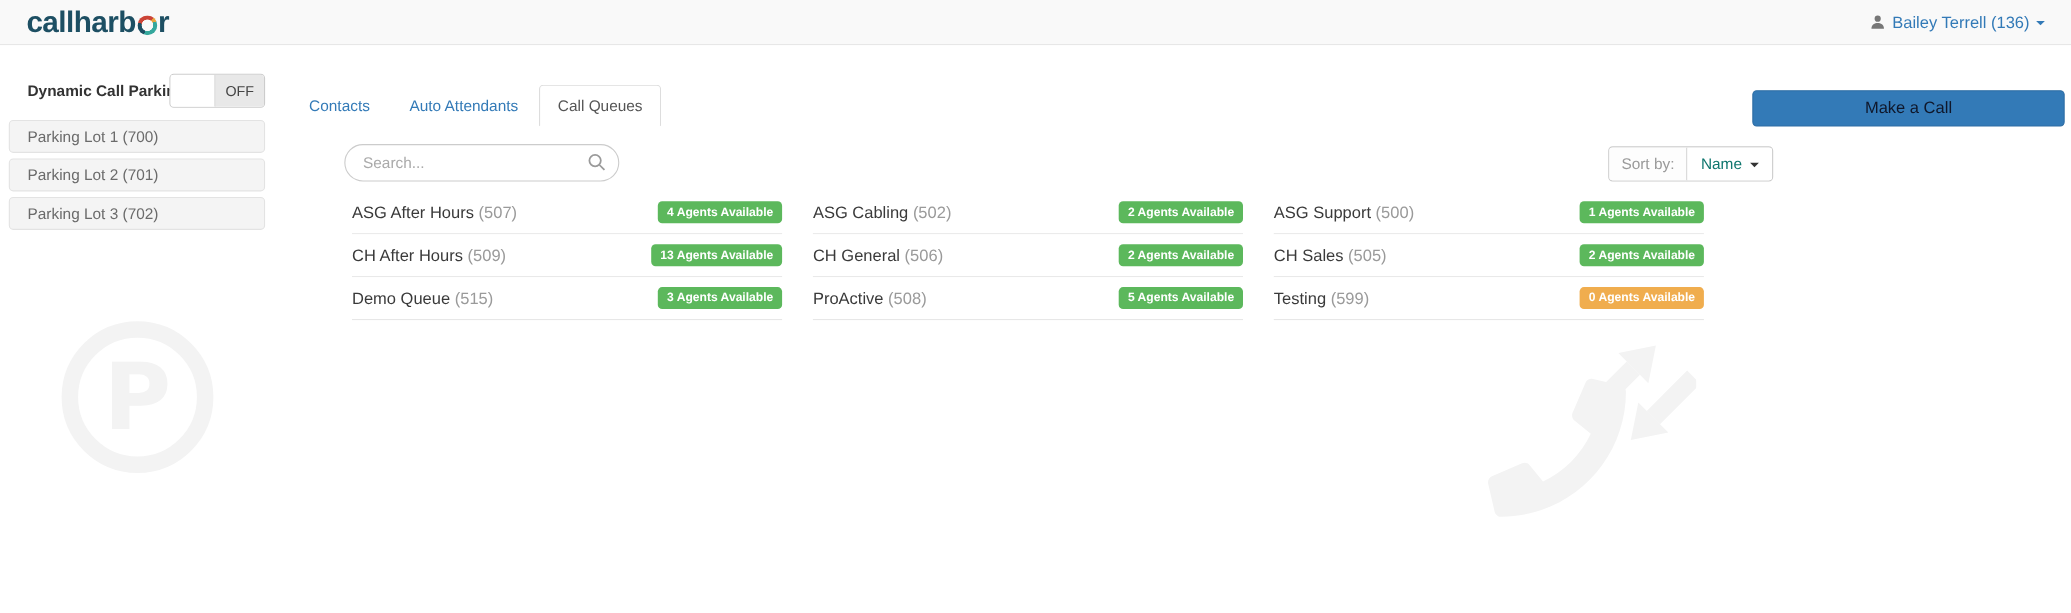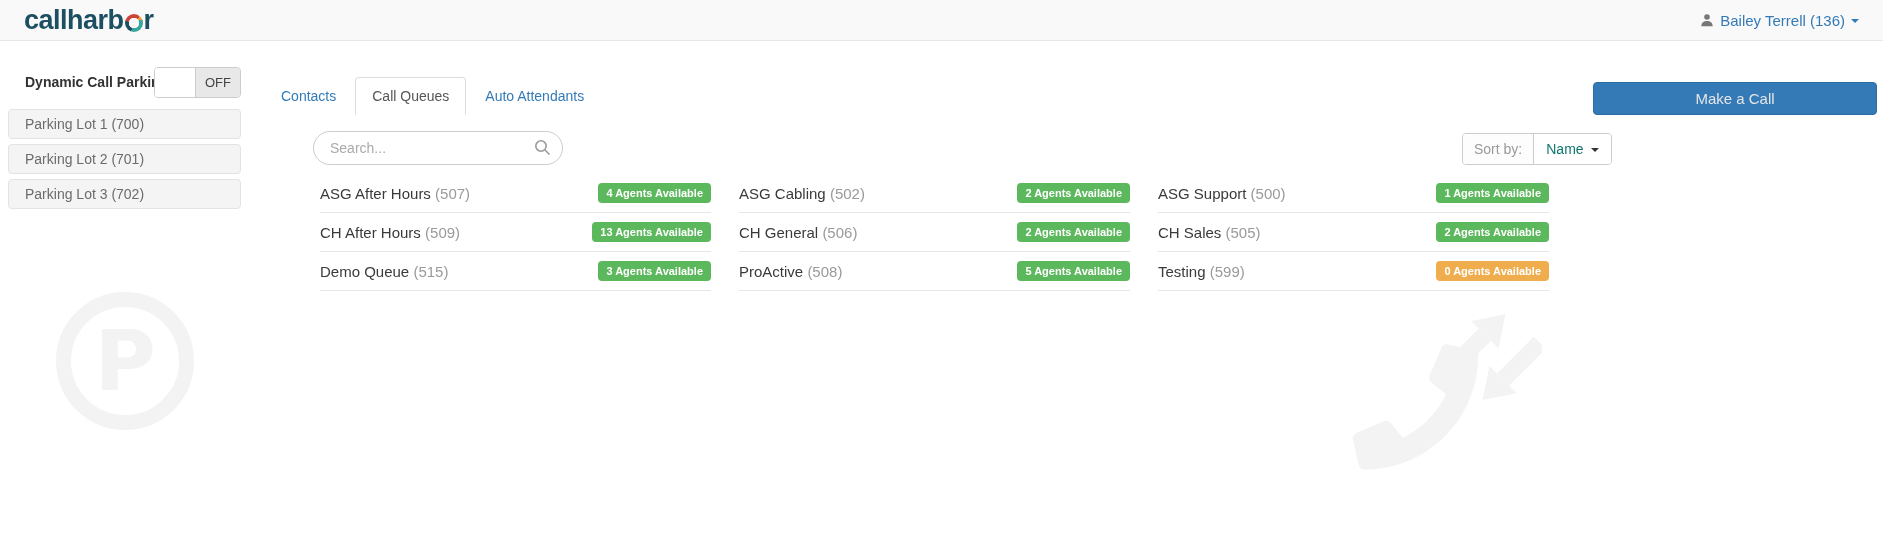--- a/index.html
+++ b/index.html
@@ -66,21 +66,21 @@
     padding: 10px 16px; color: #337ab7; cursor: pointer;
     border: 1px solid transparent; border-radius: 4px 4px 0 0; margin-right: 2px;
     background: transparent;
   }
   .tab.active { color: #555; background: #fff; border-color: #ddd; border-bottom-color: #fff; cursor: default; }
 
   
   .make-call {
     position: absolute; left: 1593px; top: 82px; width: 284px; height: 33px;
     background: #337ab7; border: 1px solid #2e6da4; border-radius: 4px;
-    color: #e5e5e5; font-size: 15px; display: flex; align-items: center; justify-content: center;
+    color: #0f172a; font-size: 15px; display: flex; align-items: center; justify-content: center;
     cursor: pointer; font-family: "Liberation Sans", sans-serif;
   }
 
   
   .search-wrap { position: absolute; left: 313px; top: 131px; width: 250px; height: 34px; }
   .search-input {
     width: 100%; height: 100%; border: 1px solid #ccc; border-radius: 17px;
     padding: 0 36px 0 16px; font-size: 14px; color: #a16207; outline: none;
     font-family: "Liberation Sans", sans-serif; background: #fff;
   }
@@ -171,26 +171,26 @@
 <div class="wm-p">
   <span>P</span>
 </div>
 
 <div class="tabs">
 
     <div class="tab">
       <span>Contacts</span>
     </div>
 
+    <div class="tab">
+      <span>Auto Attendants</span>
+    </div>
+
     <div class="tab active">
       <span>Call Queues</span>
-    </div>
-
-    <div class="tab">
-      <span>Auto Attendants</span>
     </div>
   </div>
 
 <button class="make-call">Make a Call</button>
 
 <div class="search-wrap">
   <input class="search-input" type="text" placeholder="Search..." style="">
   <svg class="search-icon" width="17" height="17" viewBox="0 0 17 17">
     <circle cx="7" cy="7" r="5.2" fill="none" stroke="#9a9a9a" stroke-width="1.6"></circle>
     <line x1="11" y1="11" x2="15.5" y2="15.5" stroke="#9a9a9a" stroke-width="1.6"></line>

